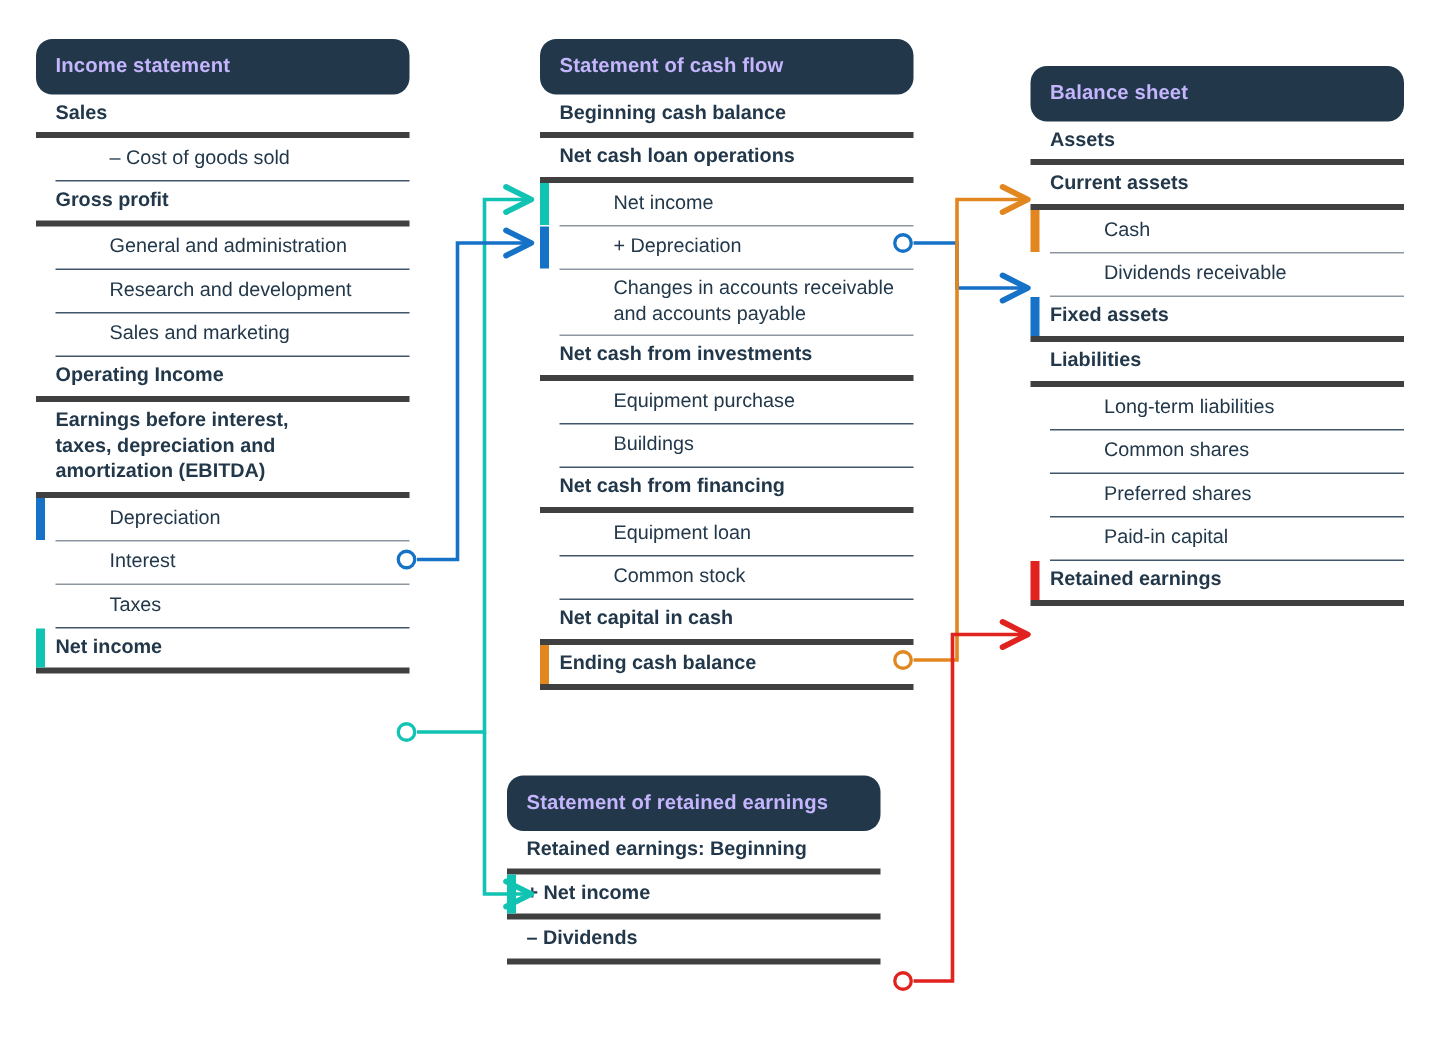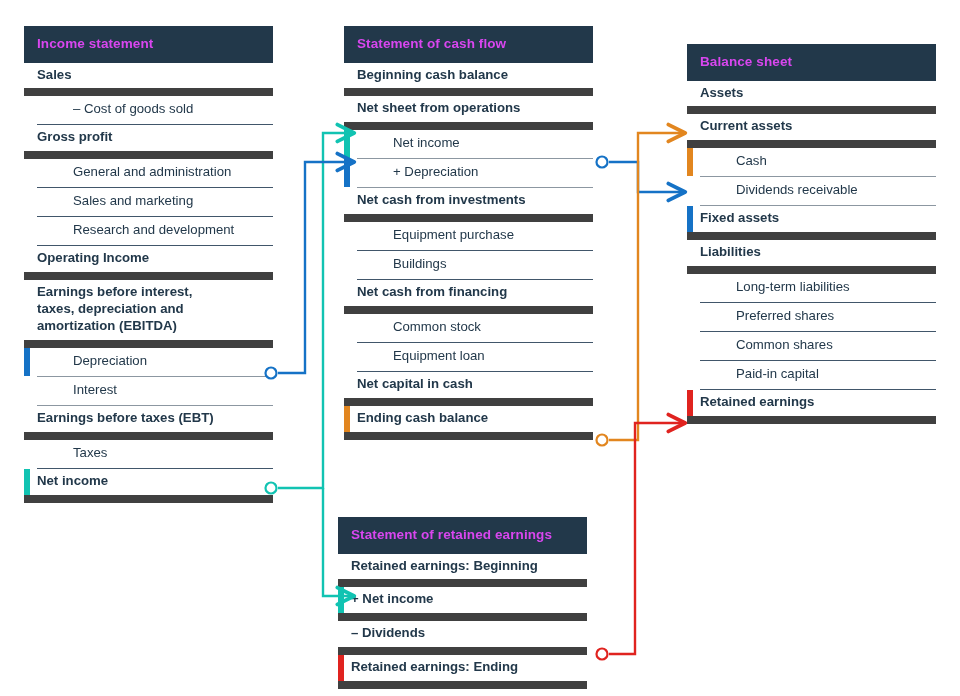--- a/index.html
+++ b/index.html
@@ -33,47 +33,48 @@
   }
 
   
   .panel {
     position: absolute;
     box-sizing: border-box;
   }
 
   .panel-title {
     background: #22384a;
-    color: #d946ef;
+    color: #c4b5fd;
     font-size: 13.5px;
     font-weight: bold;
     line-height: 1;
     padding: 11px 13px 12px 13px;
     letter-spacing: 0.1px;
+    border-radius: 11px;
   }
 
   .rows {
     position: relative;
   }
 
   .row {
     position: relative;
     box-sizing: border-box;
     display: flex;
     align-items: center;
     min-height: 29px;
     font-size: 13.2px;
     line-height: 1.28;
   }
 
   
   .row.lvl0 {
     font-weight: bold;
     padding: 4px 8px 5px 13px;
-    border-bottom: 8px solid #404040;
+    border-bottom: 4px solid #404040;
   }
 
   
   .row.lvl1 {
     font-weight: normal;
     padding: 4px 8px 5px 36px;
     border-bottom: 1.5px solid #41566a;
     margin-left: 13px;
   }
   .row.lvl1 .row-label { margin-left: 0; }
@@ -159,87 +160,88 @@
         <div class="row lvl1">
           <span class="row-label">– Cost of goods sold</span>
         </div>
         <div class="row lvl0">
           <span class="row-label">Gross profit</span>
         </div>
         <div class="row lvl1">
           <span class="row-label">General and administration</span>
         </div>
         <div class="row lvl1">
+          <span class="row-label">Research and development</span>
+        </div>
+        <div class="row lvl1">
           <span class="row-label">Sales and marketing</span>
-        </div>
-        <div class="row lvl1">
-          <span class="row-label">Research and development</span>
         </div>
         <div class="row lvl0">
           <span class="row-label">Operating Income</span>
         </div>
         <div class="row lvl0">
           <span class="row-label">Earnings before interest,
 taxes, depreciation and
 amortization (EBITDA)</span>
         </div>
         <div class="row lvl1 tabbed thinlight">
           <span class="tab" style="background: rgb(21, 114, 198);"></span>
           <span class="row-label">Depreciation</span>
         </div>
         <div class="row lvl1 thinlight">
           <span class="row-label">Interest</span>
         </div>
-        <div class="row lvl0">
-          <span class="row-label">Earnings before taxes (EBT)</span>
-        </div>
         <div class="row lvl1">
           <span class="row-label">Taxes</span>
         </div>
         <div class="row lvl0 tabbed">
           <span class="tab" style="background: rgb(17, 195, 178);"></span>
           <span class="row-label">Net income</span>
         </div>
       </div>
   </div>
 
-  <div class="panel" id="panel-cashflow" style="left:344px; top:26px; width:249px;">
+  <div class="panel" id="panel-cashflow" style="left:360px; top:26px; width:249px;">
     <div class="panel-title">Statement of cash flow</div>
     <div class="rows">
         <div class="row lvl0">
           <span class="row-label">Beginning cash balance</span>
         </div>
         <div class="row lvl0">
-          <span class="row-label">Net sheet from operations</span>
+          <span class="row-label">Net cash loan operations</span>
         </div>
         <div class="row lvl1 tabbed thinlight">
           <span class="tab" style="background: rgb(17, 195, 178);"></span>
           <span class="row-label">Net income</span>
         </div>
         <div class="row lvl1 tabbed thinlight">
           <span class="tab" style="background: rgb(21, 114, 198);"></span>
           <span class="row-label">+ Depreciation</span>
         </div>
+        <div class="row lvl1 thinlight">
+          <span class="row-label">Changes in accounts receivable
+and accounts payable</span>
+        </div>
         <div class="row lvl0">
           <span class="row-label">Net cash from investments</span>
         </div>
         <div class="row lvl1">
           <span class="row-label">Equipment purchase</span>
         </div>
         <div class="row lvl1">
           <span class="row-label">Buildings</span>
         </div>
         <div class="row lvl0">
           <span class="row-label">Net cash from financing</span>
         </div>
         <div class="row lvl1">
+          <span class="row-label">Equipment loan</span>
+        </div>
+        <div class="row lvl1">
           <span class="row-label">Common stock</span>
-        </div>
-        <div class="row lvl1">
-          <span class="row-label">Equipment loan</span>
         </div>
         <div class="row lvl0">
           <span class="row-label">Net capital in cash</span>
         </div>
         <div class="row lvl0 tabbed">
           <span class="tab" style="background: rgb(226, 134, 31);"></span>
           <span class="row-label">Ending cash balance</span>
         </div>
       </div>
   </div>
@@ -264,24 +266,24 @@
           <span class="tab" style="background: rgb(21, 114, 198);"></span>
           <span class="row-label">Fixed assets</span>
         </div>
         <div class="row lvl0">
           <span class="row-label">Liabilities</span>
         </div>
         <div class="row lvl1">
           <span class="row-label">Long-term liabilities</span>
         </div>
         <div class="row lvl1">
+          <span class="row-label">Common shares</span>
+        </div>
+        <div class="row lvl1">
           <span class="row-label">Preferred shares</span>
-        </div>
-        <div class="row lvl1">
-          <span class="row-label">Common shares</span>
         </div>
         <div class="row lvl1">
           <span class="row-label">Paid-in capital</span>
         </div>
         <div class="row lvl0 tabbed">
           <span class="tab" style="background: rgb(224, 35, 31);"></span>
           <span class="row-label">Retained earnings</span>
         </div>
       </div>
   </div>
@@ -292,20 +294,16 @@
         <div class="row lvl0">
           <span class="row-label">Retained earnings: Beginning</span>
         </div>
         <div class="row lvl0 tabbed">
           <span class="tab" style="background: rgb(17, 195, 178);"></span>
           <span class="row-label">+ Net income</span>
         </div>
         <div class="row lvl0">
           <span class="row-label">– Dividends</span>
         </div>
-        <div class="row lvl0 tabbed">
-          <span class="tab" style="background: rgb(224, 35, 31);"></span>
-          <span class="row-label">Retained earnings: Ending</span>
-        </div>
       </div>
   </div>
 
 </div>
 
 </body></html>

